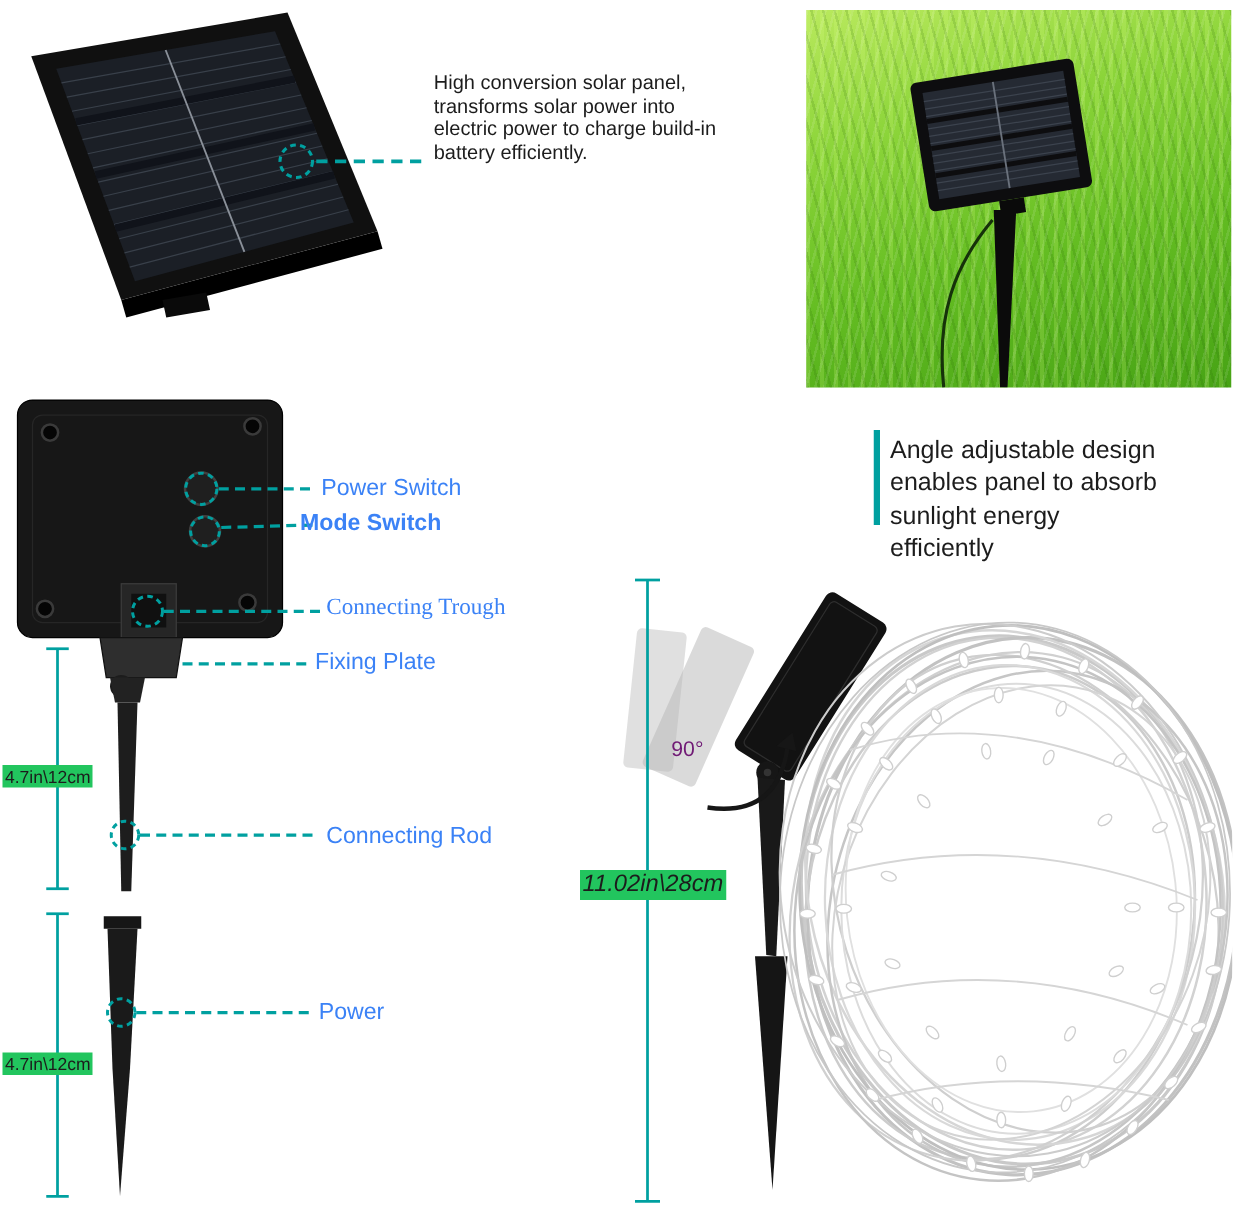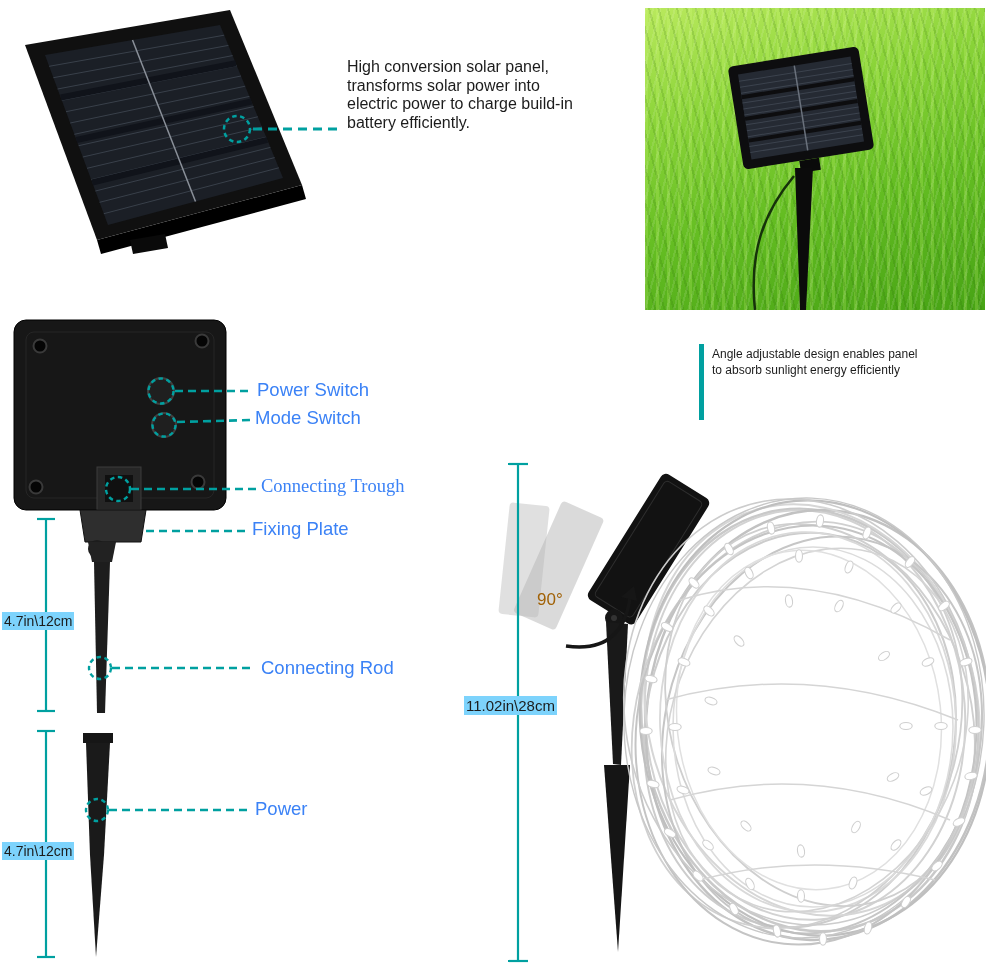--- a/index.html
+++ b/index.html
@@ -4,24 +4,24 @@
 <style>
   html,body{margin:0;padding:0;background:#fff;}
   .canvas{
     position:relative;width:986px;height:978px;background:#ffffff;
     font-family:"Liberation Sans",sans-serif;color:#1c1c1c;overflow:hidden;
   }
   .art{position:absolute;left:0;top:0;z-index:2;pointer-events:none;}
   .txt{position:absolute;z-index:3;}
   .part-label{font-size:18.5px;color:#3b82f6;white-space:nowrap;}
   .callout{font-size:16px;line-height:1.16;color:#1c1c1c;}
-  .angle-callout{font-size:12px;line-height:1.32;color:#1c1c1c;}
-  .measure{font-size:14px;color:#1c1c1c;background:#7dd3fc;padding:1px 2px;white-space:nowrap;}
-  .measure-big{font-size:15px;}
-  .deg{font-size:17px;color:#a16207;}
+  .angle-callout{font-size:20px;line-height:1.32;color:#1c1c1c;}
+  .measure{font-size:14px;color:#1c1c1c;background:#22c55e;padding:1px 2px;white-space:nowrap;}
+  .measure-big{font-size:19px;font-style:italic;}
+  .deg{font-size:17px;color:#701a75;}
   .angle-bar{position:absolute;left:699px;top:344px;width:5px;height:76px;background:#00a0a0;z-index:3;}
   .photo{
     position:absolute;left:645px;top:8px;width:340px;height:302px;z-index:1;
     background:
       repeating-linear-gradient(105deg, rgba(255,255,255,0.10) 0 2px, rgba(255,255,255,0) 2px 7px),
       repeating-linear-gradient(75deg, rgba(30,90,0,0.14) 0 2px, rgba(0,0,0,0) 2px 9px),
       repeating-linear-gradient(90deg, rgba(215,255,130,0.20) 0 3px, rgba(0,0,0,0) 3px 11px),
       linear-gradient(165deg,#b9e95d 0%,#8bd439 30%,#64bd22 62%,#47a315 100%);
   }
 </style>
@@ -245,21 +245,21 @@
         <line x1="508" y1="961" x2="528" y2="961"></line>
     </g>
   </svg>
 
   <div class="txt callout" style="left:347px;top:58px;width:236px;">High conversion solar panel, transforms solar power into electric power to charge build-in battery efficiently.</div>
 
   <div class="angle-bar"></div>
   <div class="txt angle-callout" style="left:712px;top:347px;width:218px;">Angle adjustable design enables panel to absorb sunlight energy efficiently</div>
 
   <div class="txt part-label" style="left:257px;top:379px;">Power Switch</div>
-  <div class="txt part-label" style="left:255px;top:407px;">Mode Switch</div>
+  <div class="txt part-label" style="left:240px;top:407px;font-weight:bold;">Mode Switch</div>
   <div class="txt part-label" style="left:261px;top:476px;font-family:Liberation Serif, serif;">Connecting Trough</div>
   <div class="txt part-label" style="left:252px;top:518px;">Fixing Plate</div>
   <div class="txt part-label" style="left:261px;top:657px;">Connecting Rod</div>
   <div class="txt part-label" style="left:255px;top:798px;">Power</div>
 
   <div class="txt measure" style="left:2px;top:612px;">4.7in\12cm</div>
   <div class="txt measure" style="left:2px;top:842px;">4.7in\12cm</div>
   <div class="txt measure measure-big" style="left:464px;top:696px;">11.02in\28cm</div>
   <div class="txt deg" style="left:537px;top:590px;">90°</div>
 

